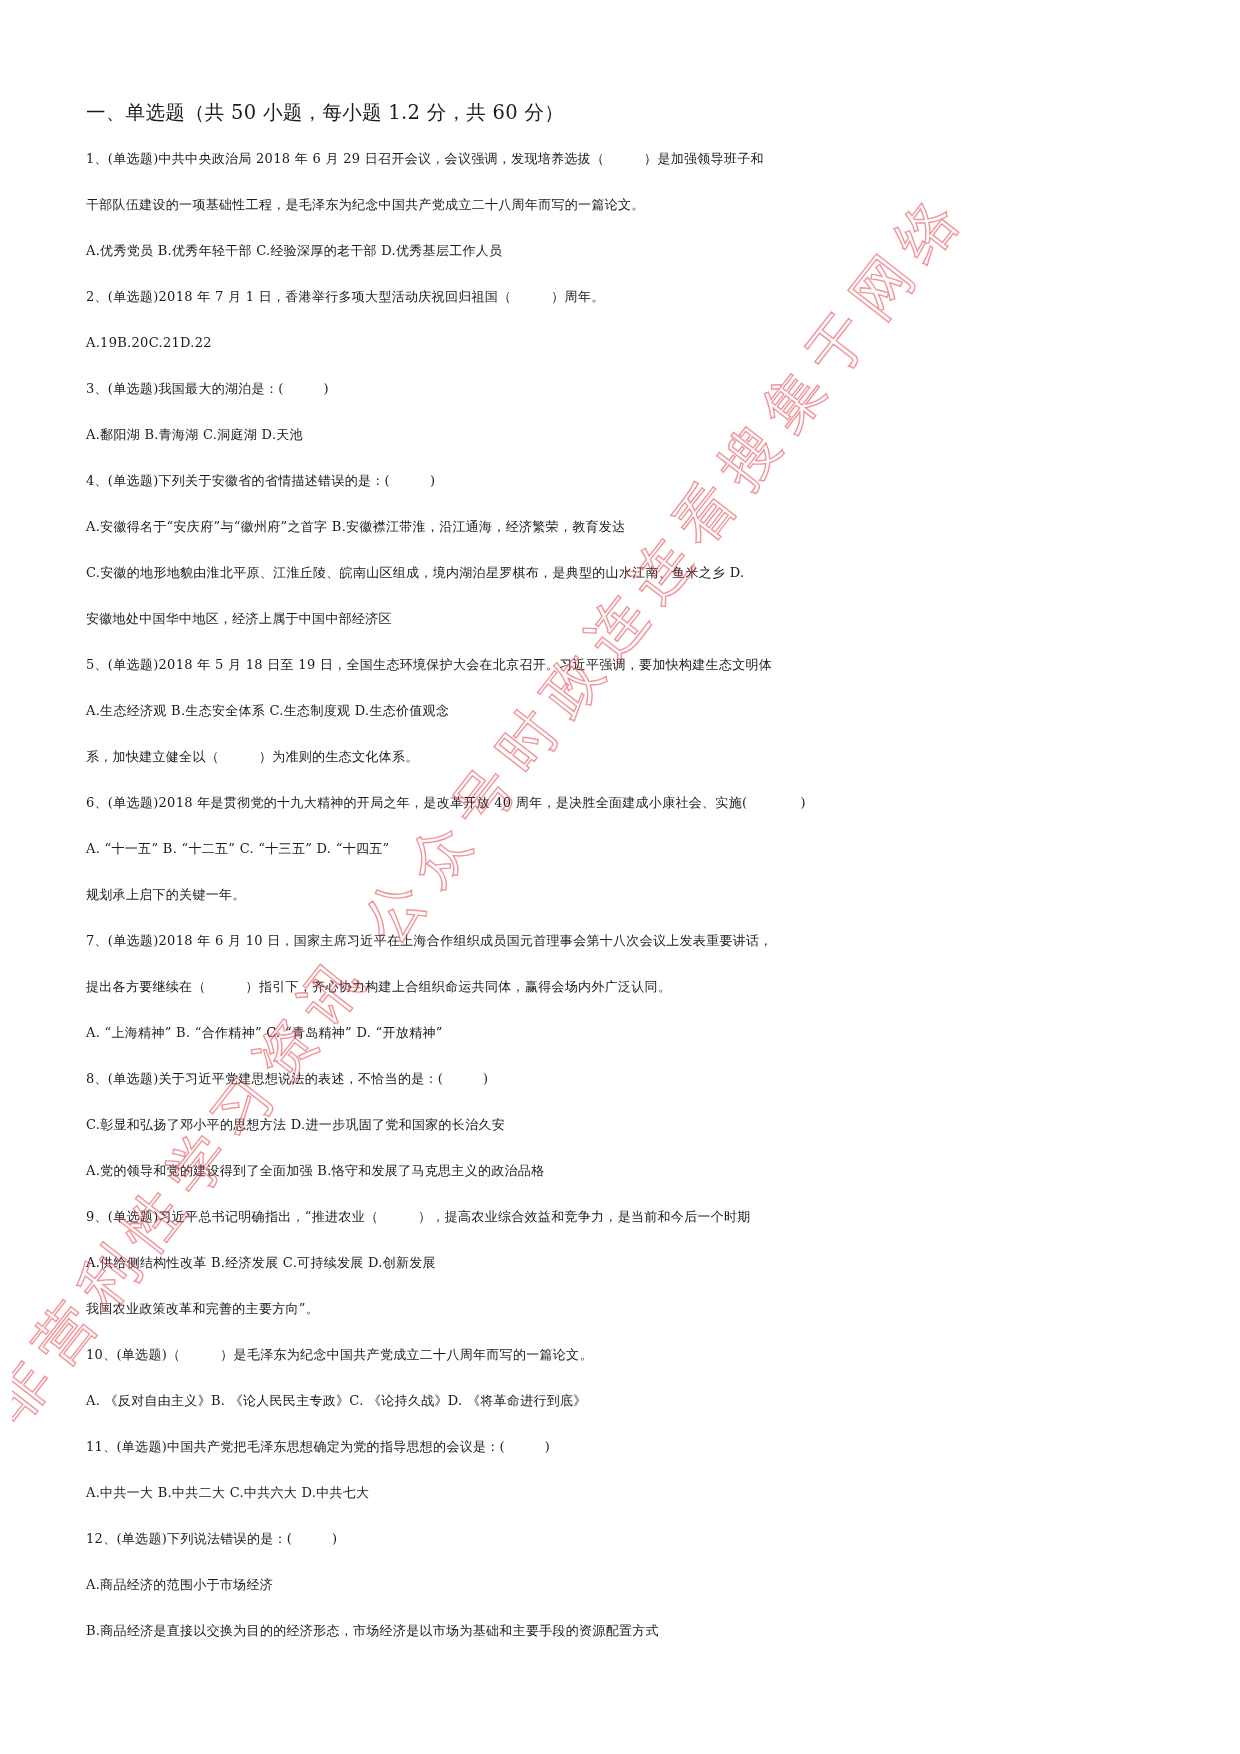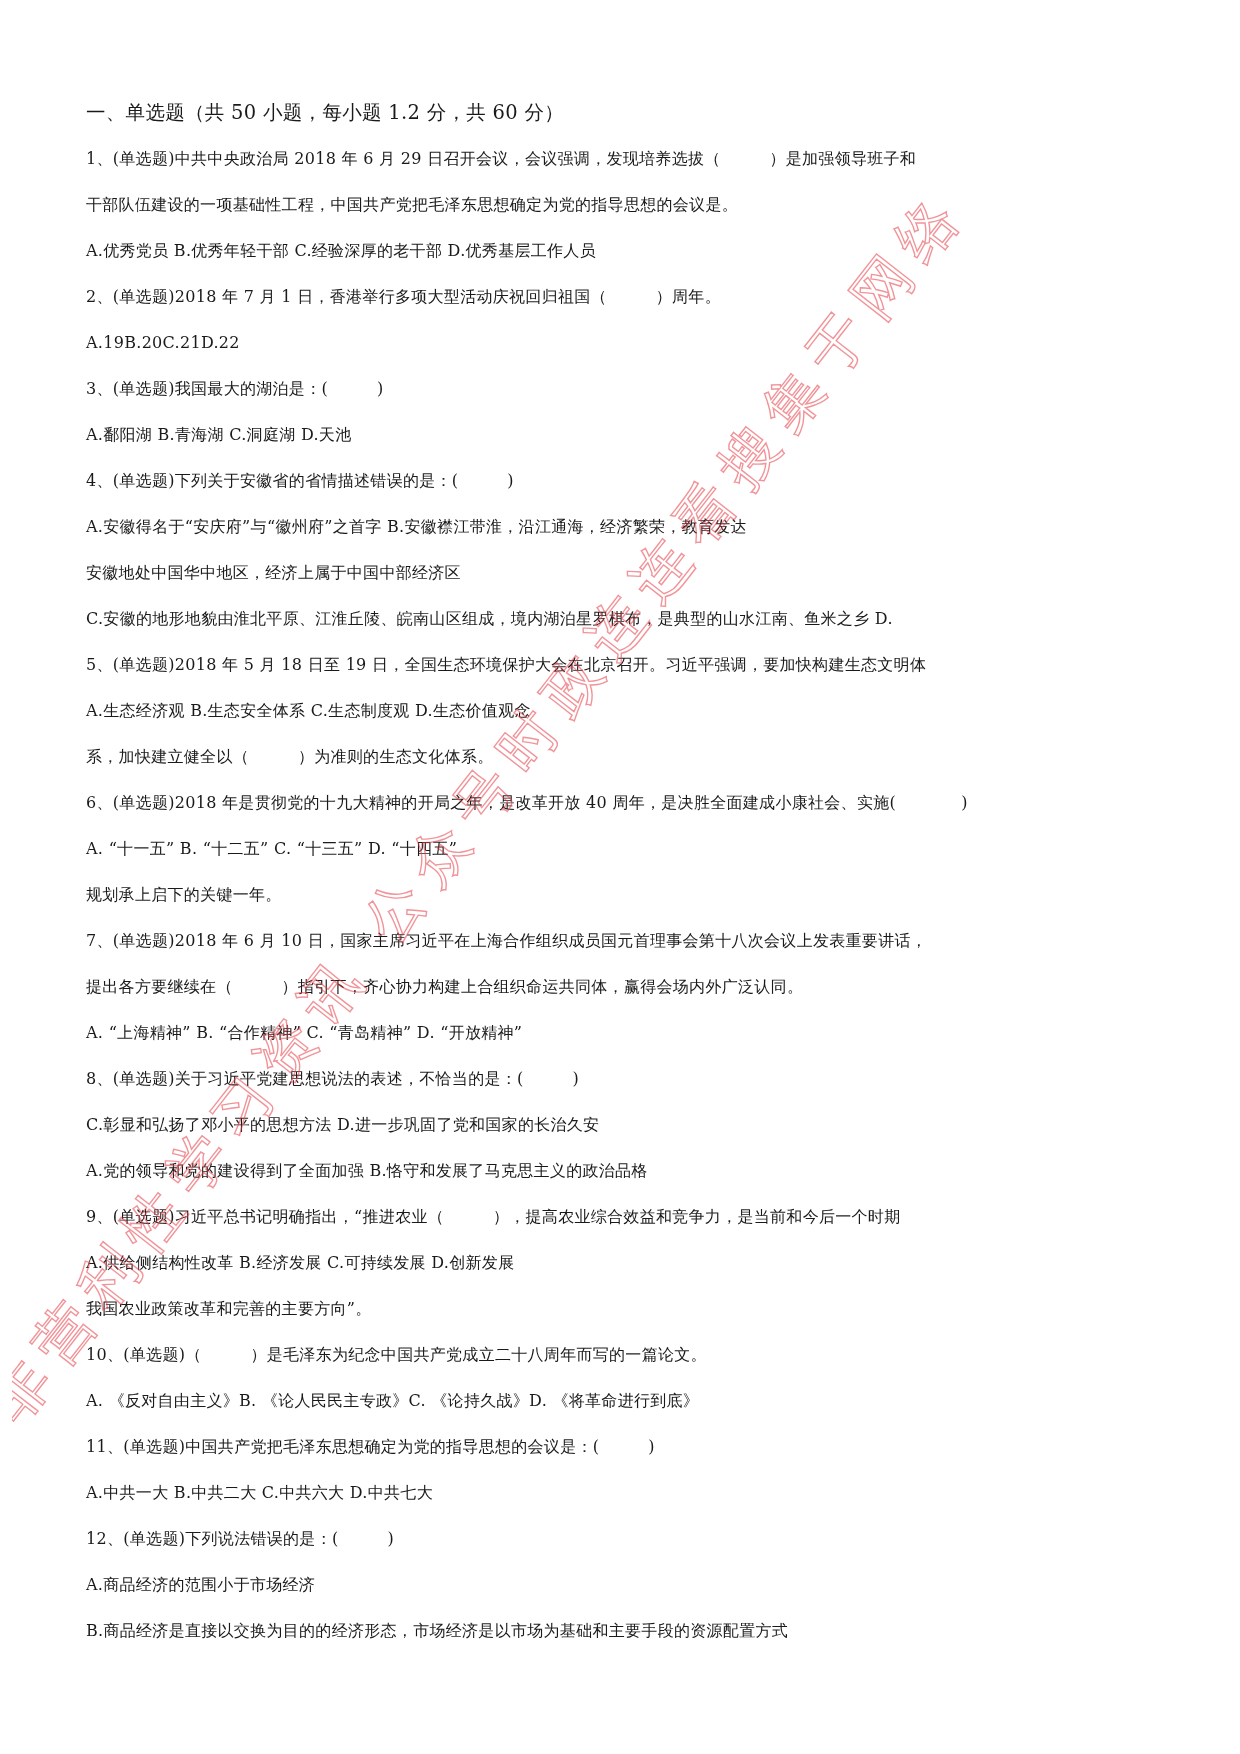--- a/index.html
+++ b/index.html
@@ -6,21 +6,21 @@
     body {
       width: 1240px; height: 1754px; position: relative; overflow: hidden;
       font-family: "DejaVu Serif", "Liberation Serif", serif;
       color: #1a1a1a;
     }
     .page { position: absolute; left: 12px; top: 0; width: 1240px; height: 1450px; }
     .content {
       position: absolute; left: 74px; top: 90px; width: 1100px;
     }
     .line {
-      font-size: 16px; line-height: 46px; height: 46px; white-space: nowrap;
+      font-size: 13px; line-height: 46px; height: 46px; white-space: nowrap;
       letter-spacing: 0.3px;
     }
     .heading { font-size: 19.5px; }
     .watermark {
       position: absolute; left: 0; top: 0; width: 1240px; height: 1754px;
       pointer-events: none; overflow: hidden;
     }
     .watermark-text {
       position: absolute; left: -40px; top: 1390px;
       transform-origin: 0 0;
@@ -33,39 +33,39 @@
   </style>
 </head>
 <body>
 
 <div class="page">
   <div class="content">
     <div class="line heading">一、单选题（共 50 小题，每小题 1.2 分，共 60 分）</div>
 
     <div>
       <div class="line">1、(单选题)中共中央政治局 2018 年 6 月 29 日召开会议，会议强调，发现培养选拔（　　　）是加强领导班子和</div>
-      <div class="line">干部队伍建设的一项基础性工程，中国共产党把毛泽东思想确定为党的指导思想的会议是。</div>
+      <div class="line">干部队伍建设的一项基础性工程，是毛泽东为纪念中国共产党成立二十八周年而写的一篇论文。</div>
       <div class="line">A.优秀党员 B.优秀年轻干部 C.经验深厚的老干部 D.优秀基层工作人员</div>
     </div>
 
     <div>
       <div class="line">2、(单选题)2018 年 7 月 1 日，香港举行多项大型活动庆祝回归祖国（　　　）周年。</div>
       <div class="line">A.19B.20C.21D.22</div>
     </div>
 
     <div>
       <div class="line">3、(单选题)我国最大的湖泊是：(　　　)</div>
       <div class="line">A.鄱阳湖 B.青海湖 C.洞庭湖 D.天池</div>
     </div>
 
     <div>
       <div class="line">4、(单选题)下列关于安徽省的省情描述错误的是：(　　　)</div>
       <div class="line">A.安徽得名于“安庆府”与“徽州府”之首字 B.安徽襟江带淮，沿江通海，经济繁荣，教育发达</div>
+      <div class="line">C.安徽的地形地貌由淮北平原、江淮丘陵、皖南山区组成，境内湖泊星罗棋布，是典型的山水江南、鱼米之乡 D.</div>
       <div class="line">安徽地处中国华中地区，经济上属于中国中部经济区</div>
-      <div class="line">C.安徽的地形地貌由淮北平原、江淮丘陵、皖南山区组成，境内湖泊星罗棋布，是典型的山水江南、鱼米之乡 D.</div>
     </div>
 
     <div>
       <div class="line">5、(单选题)2018 年 5 月 18 日至 19 日，全国生态环境保护大会在北京召开。习近平强调，要加快构建生态文明体</div>
       <div class="line">A.生态经济观 B.生态安全体系 C.生态制度观 D.生态价值观念</div>
       <div class="line">系，加快建立健全以（　　　）为准则的生态文化体系。</div>
     </div>
 
     <div>
       <div class="line">6、(单选题)2018 年是贯彻党的十九大精神的开局之年，是改革开放 40 周年，是决胜全面建成小康社会、实施(　　　　)</div>

